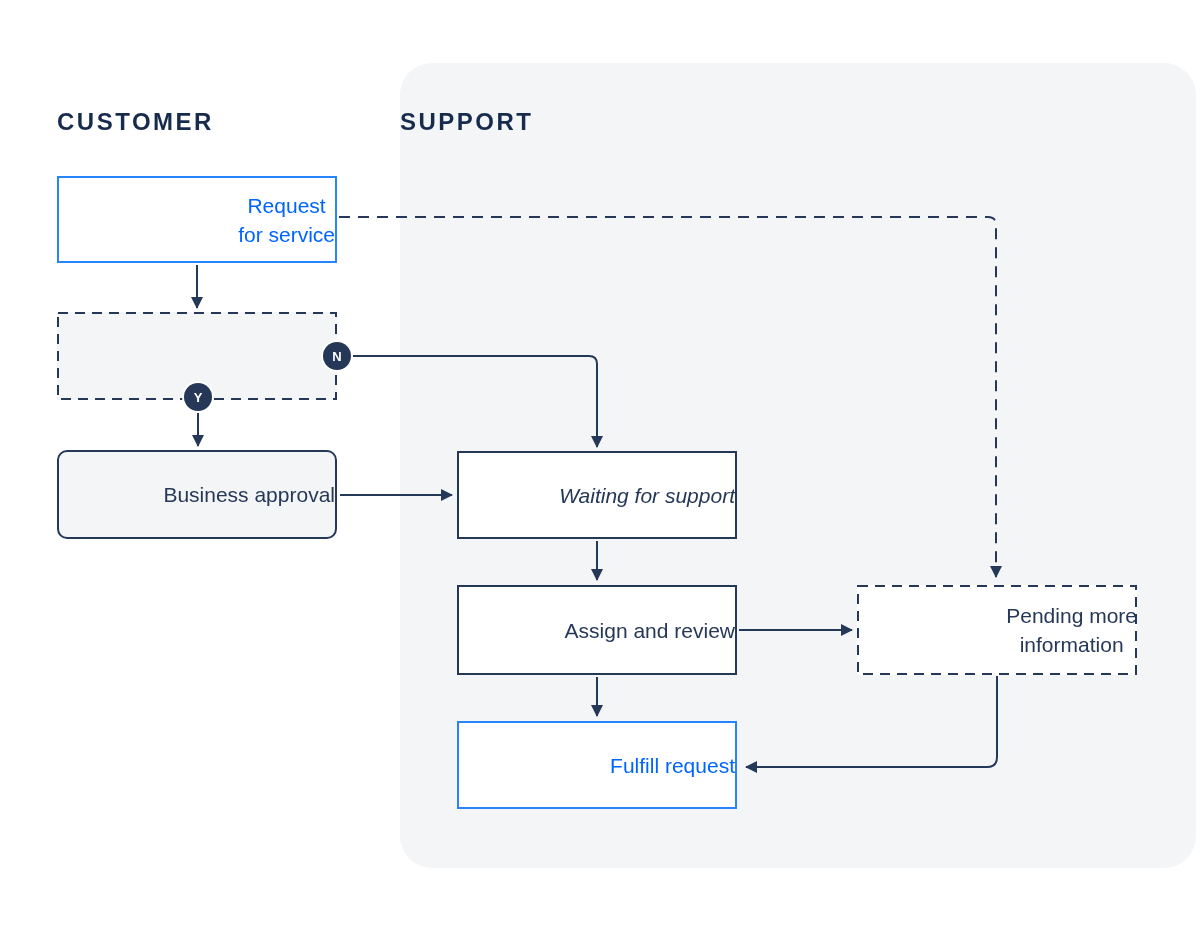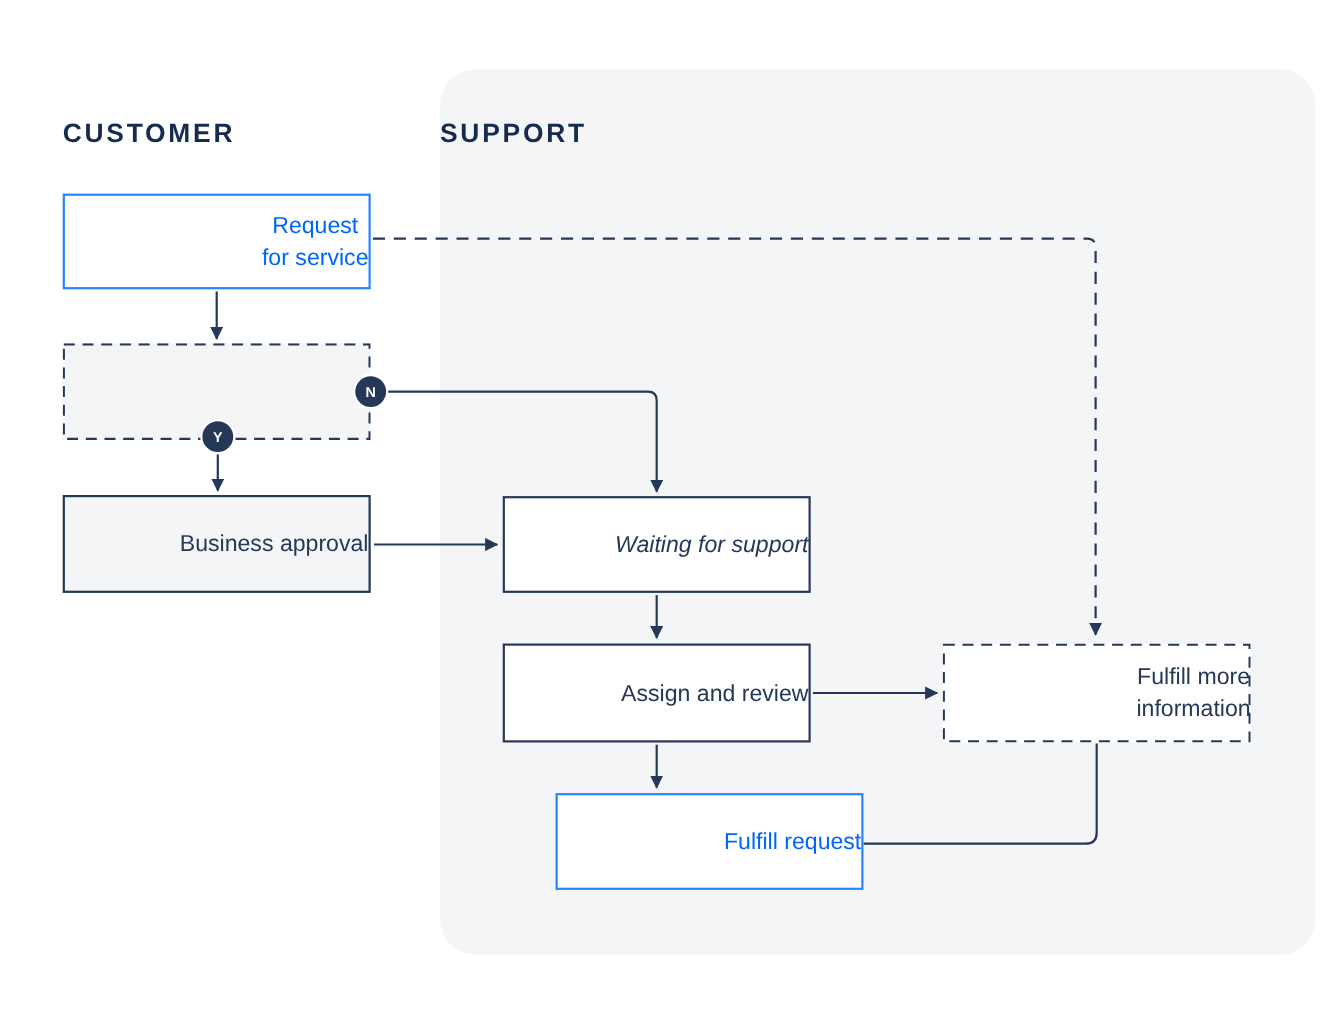--- a/index.html
+++ b/index.html
@@ -69,25 +69,25 @@
     pointer-events: none;
   }
   .node .dash-border rect {
     fill: none;
     stroke: var(--navy);
     stroke-width: 2;
     stroke-dasharray: 10 7;
   }
   #node-request  { left: 57px;  top: 176px; width: 280px; height: 87px; }
   #node-approval { left: 57px;  top: 312px; width: 280px; height: 88px; background: var(--panel); }
-  #node-business { left: 57px;  top: 450px; width: 280px; height: 89px; }
+  #node-business { left: 57px;  top: 450px; width: 280px; height: 89px; border-radius: 10px; }
   #node-waiting  { left: 457px; top: 451px; width: 280px; height: 88px; font-style: italic; }
   #node-assign   { left: 457px; top: 585px; width: 280px; height: 90px; padding-left: 12px; }
   #node-pending  { left: 857px; top: 585px; width: 280px; height: 90px; }
-  #node-fulfill  { left: 457px; top: 721px; width: 280px; height: 88px; margin-left: 48px; }
+  #node-fulfill  { left: 457px; top: 721px; width: 280px; height: 88px; }
   .badge {
     position: absolute;
     width: 28px; height: 28px;
     border-radius: 50%;
     background: var(--navy);
     color: #fff;
     font-size: 13px;
     font-weight: bold;
     display: flex;
     align-items: center;
@@ -144,21 +144,21 @@
   </div>
 
   <div class="node solid" id="node-assign">
     <span class="label">Assign and review</span>
   </div>
 
   <div class="node dashed" id="node-pending">
     <svg class="dash-border" width="280" height="90" viewBox="0 0 280 90">
       <rect x="1" y="1" width="278" height="88"></rect>
     </svg>
-    <span class="label">Fulfill more
+    <span class="label">Pending more
 information</span>
   </div>
 
   <div class="node blue" id="node-fulfill">
     <span class="label">Fulfill request</span>
   </div>
 
   <div class="badge" id="badge-no">N</div>
   <div class="badge" id="badge-yes">Y</div>
 

